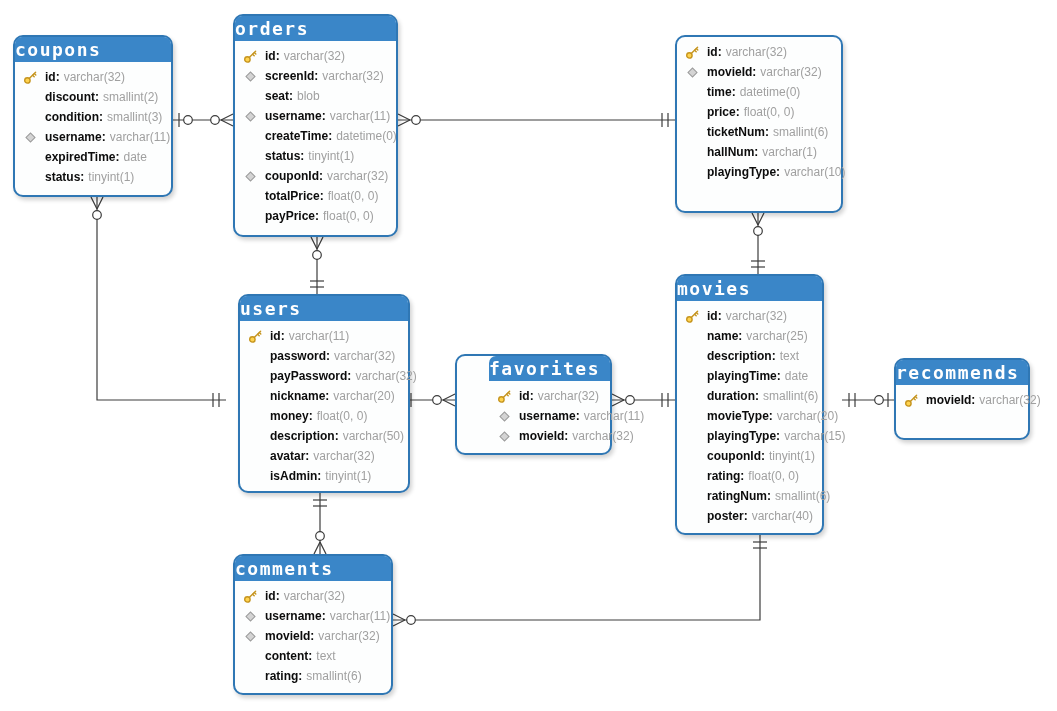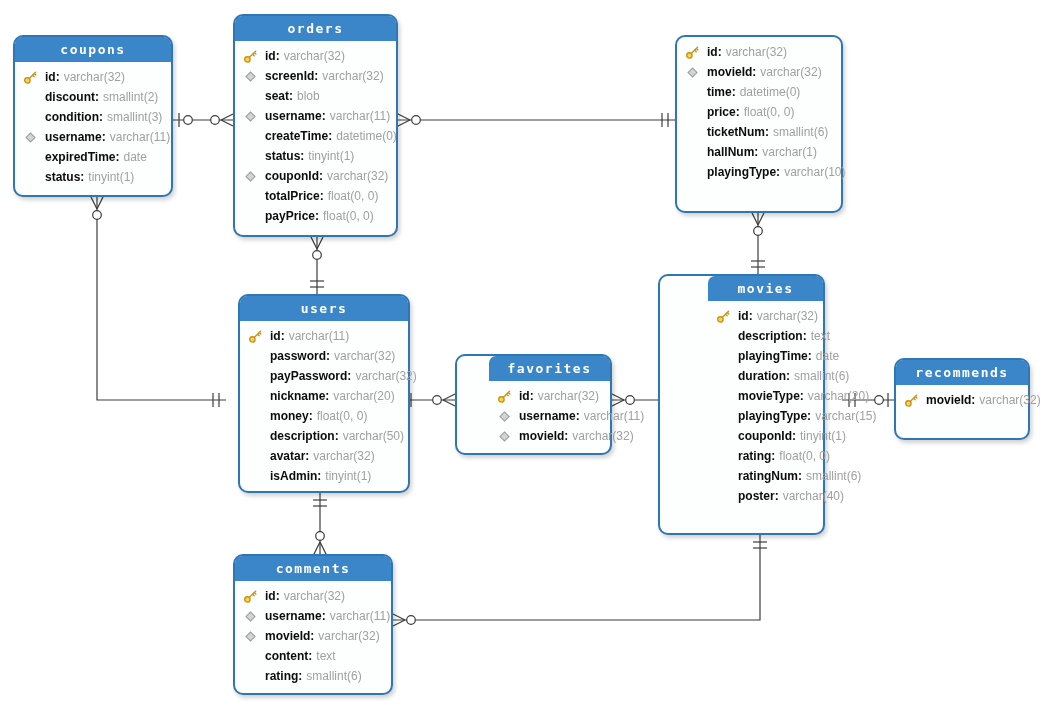--- a/index.html
+++ b/index.html
@@ -15,23 +15,23 @@
   #canvas{position:relative;width:1057px;height:711px;background:#ffffff;overflow:hidden;}
   #connector-layer{position:absolute;left:0;top:0;}
   .table{
     position:absolute;box-sizing:border-box;
     border:2px solid var(--table-border);border-radius:10px;
     background:var(--body-fill);
     box-shadow:2px 3px 4px rgba(0,0,0,0.18);
   }
   .table-header{
     background:var(--header-fill);color:var(--header-text);
-    height:25px;line-height:25px;text-align:center;
+    height:25px;line-height:25px;
     font-family:"DejaVu Sans Mono",monospace;font-weight:bold;
-    font-size:13px;letter-spacing:1.5px;
+    font-size:18px;letter-spacing:1.5px;
     border-radius:7px 7px 0 0;
     user-select:none;
   }
   .table-body{padding-top:5px;}
   .field-row{height:20px;display:flex;align-items:center;font-size:12px;white-space:nowrap;}
   .icon-cell{width:30px;display:flex;justify-content:center;align-items:center;flex:0 0 30px;}
   .fname{color:var(--name-color);font-weight:bold;}
   .ftype{color:var(--type-color);margin-left:4px;}
 </style>
 </head>
@@ -375,36 +375,41 @@
           <span class="icon-cell">
             <svg width="11" height="11" viewBox="0 0 11 11">
               <rect x="2.3" y="2.3" width="6.4" height="6.4" transform="rotate(45 5.5 5.5)" fill="#d4d4d4" stroke="#9a9a9a" stroke-width="1"></rect>
             </svg>
           </span>
           <span class="fname">movieId:</span>
           <span class="ftype">varchar(32)</span>
         </div>
       </div>
     </div>
-    <div class="table" style="left: 658px; top: 274px; width: 167px; height: 261px; padding-left: 48px;">
+    <div class="table" style="left: 675px; top: 274px; width: 149px; height: 261px;">
       <div class="table-header">movies</div>
       <div class="table-body">
         <div class="field-row">
           <span class="icon-cell">
             <svg width="15" height="15" viewBox="0 0 15 15">
               <g stroke="#c6951f" stroke-width="1.4" fill="#ffd34f" stroke-linecap="round">
                 <circle cx="4.4" cy="10.4" r="2.7"></circle>
                 <path d="M6.5 8.3 L12.6 2.2" fill="none"></path>
                 <path d="M9.6 5.2 L11.2 6.8" fill="none"></path>
                 <path d="M11.3 3.5 L12.8 5.0" fill="none"></path>
               </g>
             </svg>
           </span>
           <span class="fname">id:</span>
           <span class="ftype">varchar(32)</span>
+        </div>
+        <div class="field-row">
+          <span class="icon-cell"></span>
+          <span class="fname">name:</span>
+          <span class="ftype">varchar(25)</span>
         </div>
         <div class="field-row">
           <span class="icon-cell"></span>
           <span class="fname">description:</span>
           <span class="ftype">text</span>
         </div>
         <div class="field-row">
           <span class="icon-cell"></span>
           <span class="fname">playingTime:</span>
           <span class="ftype">date</span>

